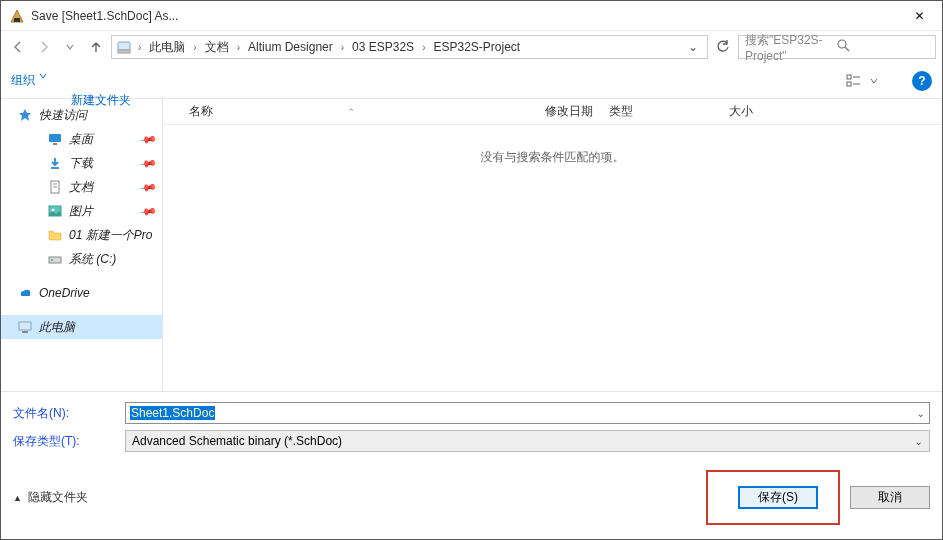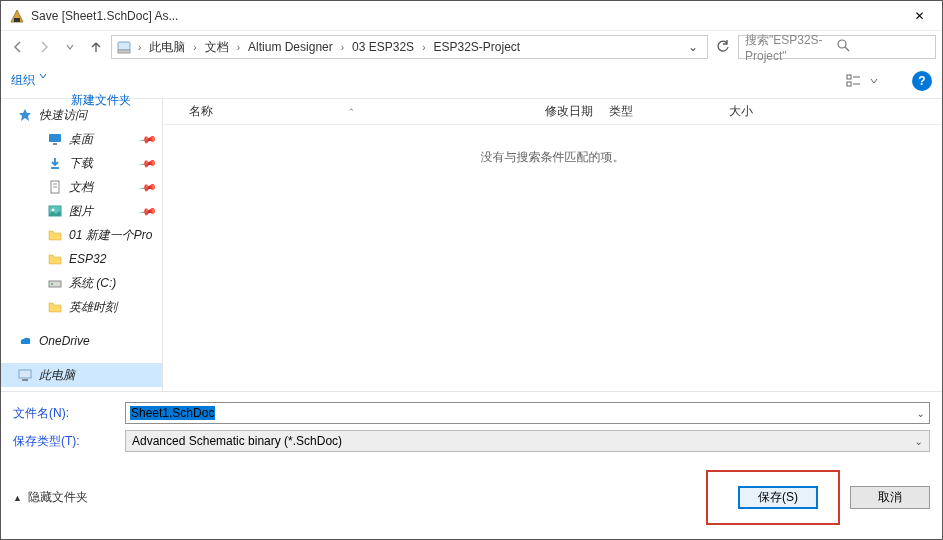--- a/index.html
+++ b/index.html
@@ -42,21 +42,21 @@
 .col-name .sort { position: absolute; right: 6px; color: #888; font-size: 9px; }
 .col-date { width: 240px; text-align: right; }
 .col-type { width: 120px; }
 .col-size { width: 80px; }
 .empty-msg { text-align: center; color: #666; margin-top: 24px; }
 .bottom { padding: 10px 12px 2px 12px; }
 .field-row { display: flex; align-items: center; margin-bottom: 6px; }
 .field-label { width: 112px; text-align: left; padding-right: 6px; color: #1d4ed8; }
 .field-input { flex: 1; height: 22px; border: 1px solid #8e8e8e; padding: 0 4px; display: flex; align-items: center; position: relative; }
 .field-input.selected-text { background: #fff; }
-.field-input.selected-text .value { background: #0078d7; color: #000000; padding: 0 1px; }
+.field-input.selected-text .value { background: #0078d7; color: #fef9c3; padding: 0 1px; }
 .field-input .dd { position: absolute; right: 4px; color: #555; font-size: 10px; }
 .field-select { flex: 1; height: 22px; border: 1px solid #bbb; background: #eee; padding: 0 6px; display: flex; align-items: center; position: relative; }
 .field-select .dd { position: absolute; right: 6px; color: #555; font-size: 10px; }
 .actions { display: flex; align-items: center; padding: 10px 12px 14px 12px; }
 .hide-folders { display: flex; align-items: center; gap: 6px; color: #333; }
 .hide-folders .tri { font-size: 9px; }
 .actions .spacer { flex: 1; }
 .btn { width: 80px; height: 23px; border: 1px solid #999; background: #e6e6e6; display: inline-flex; align-items: center; justify-content: center; margin-left: 10px; }
 .redbox { border: 2px solid #cc3b2b; padding: 14px 20px; display: flex; align-items: center; }
 .btn.default { border: 2px solid #0078d7; background: #e8f2fb; }
@@ -211,41 +211,25 @@
       <span class="ico">
           <svg width="14" height="14" viewBox="0 0 14 14">
             <path class="folder-ico" d="M1 3 L5 3 L6 5 L13 5 L13 12 L1 12 Z"></path>
           </svg>
         </span>
       <span>01 新建一个Pro</span>
     </div>
     <div class="item l2">
       <span class="ico">
           <svg width="14" height="14" viewBox="0 0 14 14">
-            <path class="folder-ico" d="M1 3 L5 3 L6 5 L13 5 L13 12 L1 12 Z"></path>
-          </svg>
-        </span>
-      <span>ESP32</span>
-    </div>
-    <div class="item l2">
-      <span class="ico">
-          <svg width="14" height="14" viewBox="0 0 14 14">
             <rect x="1" y="5" width="12" height="6" fill="#d9d9d9" stroke="#888"></rect>
             <circle cx="4" cy="8" r="1" fill="#5a5"></circle>
           </svg>
         </span>
       <span>系统 (C:)</span>
-    </div>
-    <div class="item l2">
-      <span class="ico">
-          <svg width="14" height="14" viewBox="0 0 14 14">
-            <path class="folder-ico" d="M1 3 L5 3 L6 5 L13 5 L13 12 L1 12 Z"></path>
-          </svg>
-        </span>
-      <span>英雄时刻</span>
     </div>
     <div style="height:10px"></div>
     <div class="item">
       <span class="ico">
           <svg width="14" height="14" viewBox="0 0 14 14">
             <path d="M3 9 Q2 5 6 5 Q7 3 10 4 Q13 4 12 8 Q13 10 10 10 L4 10 Q2 10 3 9 Z" fill="#1e88d4"></path>
           </svg>
         </span>
       <span>OneDrive</span>
     </div>

